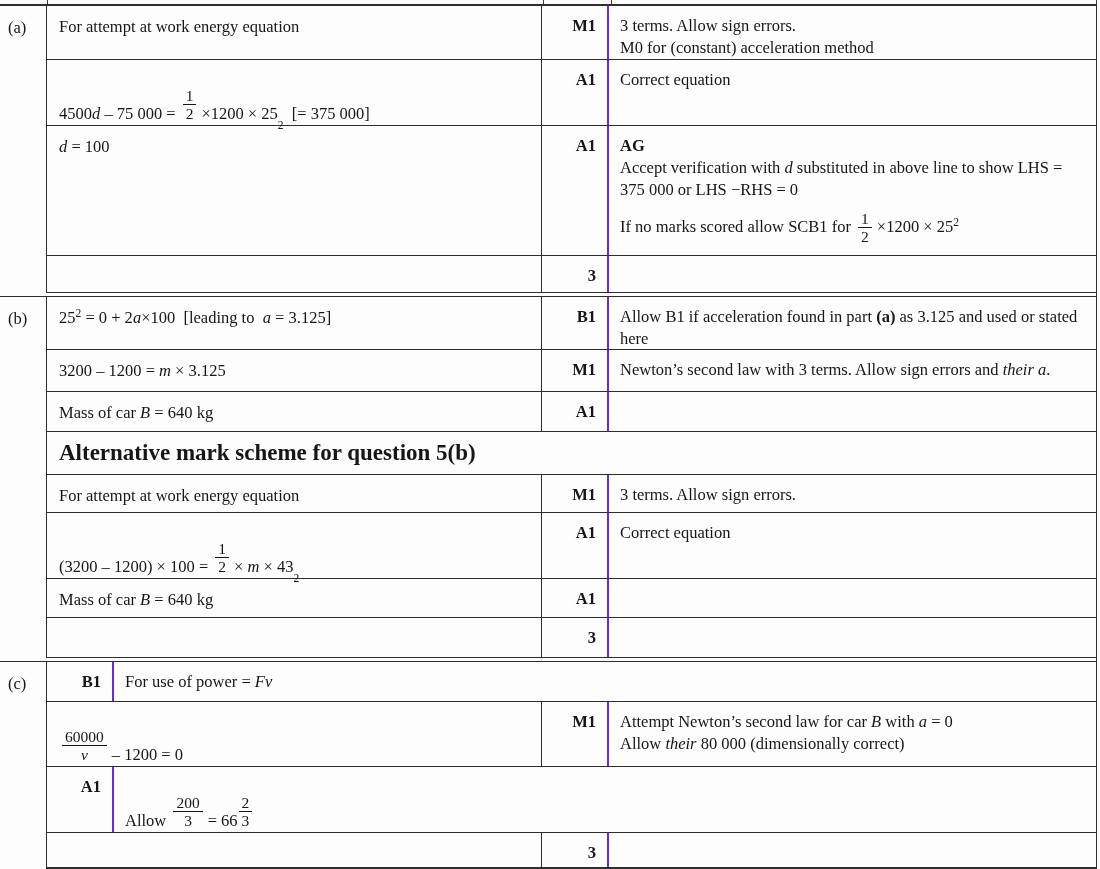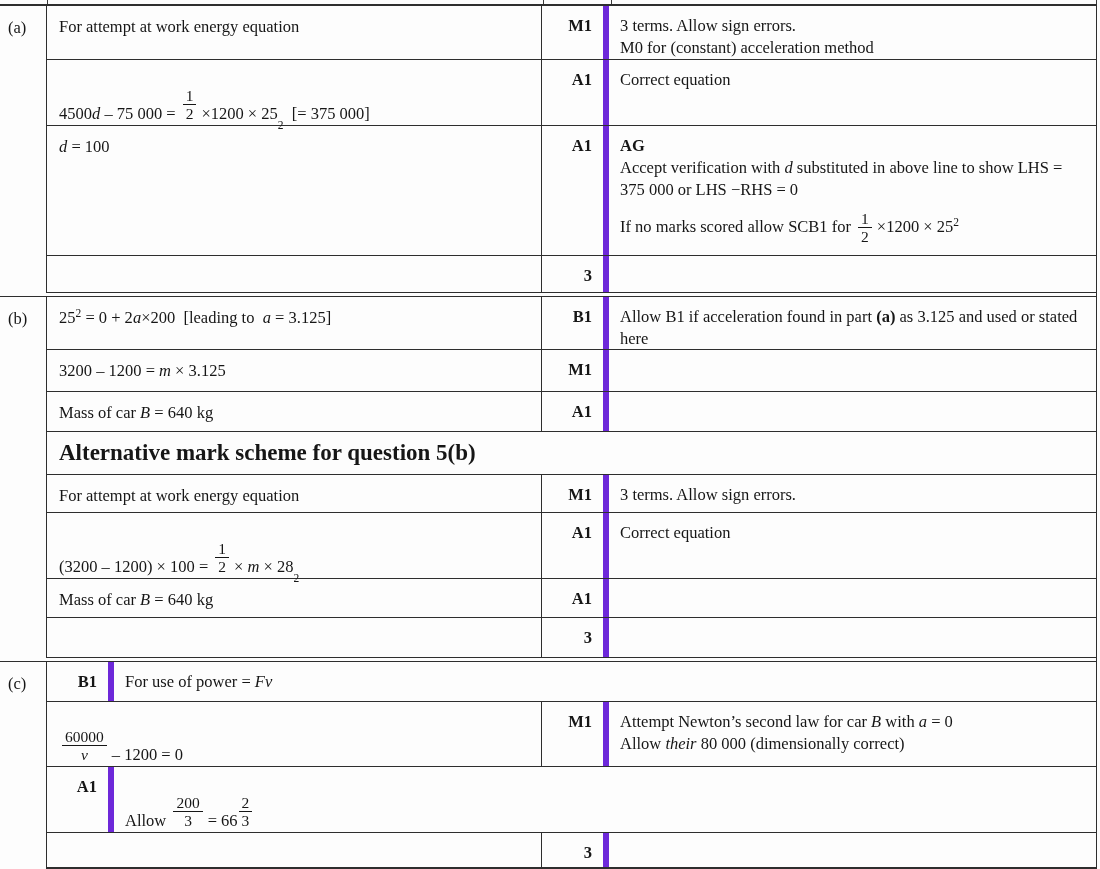--- a/index.html
+++ b/index.html
@@ -14,21 +14,21 @@
   .stubs{height:4px;position:relative;width:1097px}
   .stub{position:absolute;top:0;width:1px;height:4px;background:#3a3a3a}
   .table{width:1097px;border-top:2px solid #2e2e2e;border-right:1px solid #2e2e2e}
   .part{display:flex}
   .plabel{width:47px;flex:none;border-right:1px solid #2e2e2e;padding:11px 0 0 8px}
   .rows{flex:1;display:flex;flex-direction:column;min-width:0}
   .row{display:flex;border-bottom:1px solid #2e2e2e}
   .row.last{border-bottom:2px solid #2e2e2e}
   .cell{min-width:0}
   .work{width:495px;flex:none;border-right:1px solid #2e2e2e;padding:10px 14px 4px 12px}
-  .mark{width:67px;flex:none;border-right:6px solid #6d28d9;font-weight:bold;
+  .mark{width:67px;flex:none;border-right:2px solid #6d28d9;font-weight:bold;
         text-align:right;padding:9px 11px 0 0}
   .comment{flex:1;padding:9px 12px 4px 11px}
   .vc{display:flex;align-items:flex-end;flex-wrap:wrap;padding-top:0;padding-bottom:0}
   .span-row .spancell{flex:1;display:flex;align-items:center;padding-left:12px;
         font-weight:bold;font-size:23px}
   .sep{height:4px;border-bottom:1.5px solid #2e2e2e}
   .it{font-style:italic}
   .bd{font-weight:bold}
   .sup{font-size:11.5px;vertical-align:super;line-height:0}
   .frac{display:inline-block;vertical-align:middle;text-align:center;
@@ -78,43 +78,44 @@
         </div>
       </div>
     </div>
 
     <div class="sep"></div>
 
     <div class="part">
       <div class="plabel">(b)</div>
       <div class="rows">
         <div class="row" style="height:53px">
-          <div class="cell work ws"><span>25</span><span class="sup">2</span><span> = 0 + 2</span><span class="it">a</span><span>×200  [leading to  </span><span class="it">a</span><span> = 3.125]</span></div>
+          <div class="cell work ws"><span>25</span><span class="sup">2</span><span> = 0 + 2</span><span class="it">a</span><span>×100  [leading to  </span><span class="it">a</span><span> = 3.125]</span></div>
           <div class="cell mark">B1</div>
           <div class="cell comment ws"><span>Allow B1 if acceleration found in part </span><span class="bd">(a)</span><span> as 3.125 and used or stated here</span></div>
         </div>
         <div class="row" style="height:42px">
           <div class="cell work ws"><span>3200 – 1200 = </span><span class="it">m</span><span> × 3.125</span></div>
           <div class="cell mark">M1</div>
+          <div class="cell comment ws"><span>Newton’s second law with 3 terms. Allow sign errors and </span><span class="it">their a</span><span>.</span></div>
         </div>
         <div class="row" style="height:40px">
           <div class="cell work ws"><span>Mass of car </span><span class="it">B</span><span> = 640 kg</span></div>
           <div class="cell mark">A1</div>
           <div class="cell comment ws"></div>
         </div>
         <div class="row span-row" style="height:43px">
           <div class="cell spancell ws"><span class="bd">Alternative mark scheme for question 5(b)</span></div>
         </div>
         <div class="row" style="height:38px">
           <div class="cell work ws"><span>For attempt at work energy equation</span></div>
           <div class="cell mark">M1</div>
           <div class="cell comment ws"><span>3 terms. Allow sign errors.</span></div>
         </div>
         <div class="row" style="height:66px">
-          <div class="cell work vc ws"><span>(3200 – 1200) × 100 = </span><span class="frac"><span class="fn">1</span><span class="fd">2</span></span><span>× </span><span class="it">m</span><span> × 28</span><span class="sup">2</span></div>
+          <div class="cell work vc ws"><span>(3200 – 1200) × 100 = </span><span class="frac"><span class="fn">1</span><span class="fd">2</span></span><span>× </span><span class="it">m</span><span> × 43</span><span class="sup">2</span></div>
           <div class="cell mark">A1</div>
           <div class="cell comment ws"><span>Correct equation</span></div>
         </div>
         <div class="row" style="height:39px">
           <div class="cell work ws"><span>Mass of car </span><span class="it">B</span><span> = 640 kg</span></div>
           <div class="cell mark">A1</div>
           <div class="cell comment ws"></div>
         </div>
         <div class="row" style="height:40px">
           <div class="cell work"></div>

